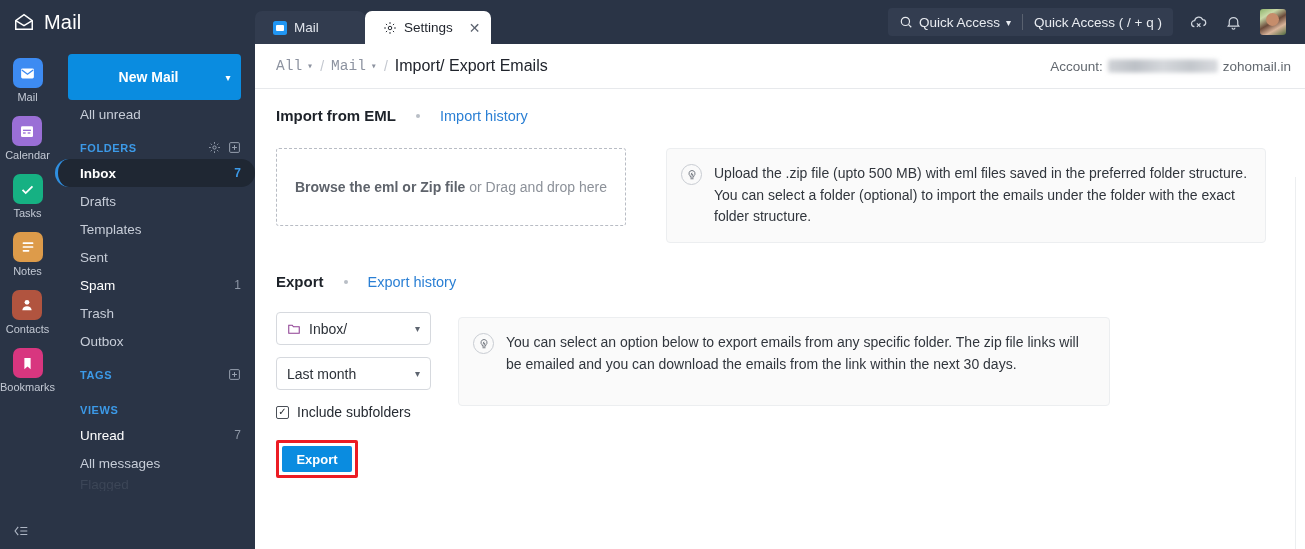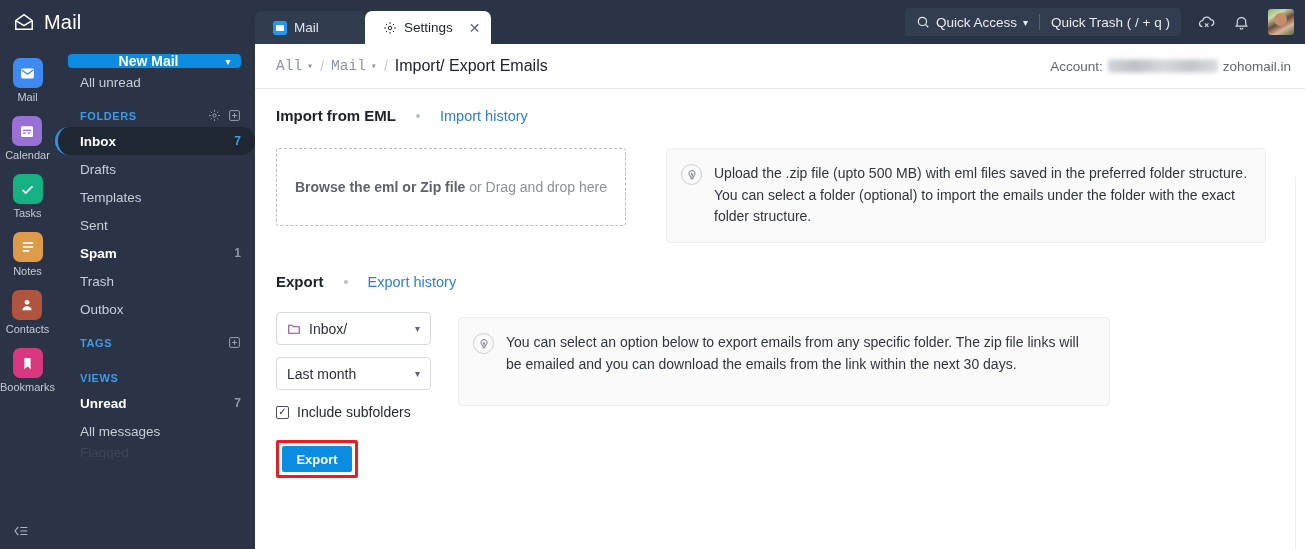--- a/index.html
+++ b/index.html
@@ -43,21 +43,21 @@
   .rail-label { color: #c3c9d4; font-size: 11px; margin-top: 3px; white-space: nowrap; }
   .rail-collapse {
     position: absolute; left: 12px; bottom: 8px;
     color: #aeb6c4; font-size: 15px; cursor: pointer;
   }
 
   
   .flist { flex: 1; padding-top: 10px; overflow: hidden; }
   .newmail {
     margin: 0 14px 0 13px;
-    height: 14px; background: #0a8ce0; border-radius: 4px;
+    height: 46px; background: #0a8ce0; border-radius: 4px;
     display: flex; align-items: center; position: relative; cursor: pointer;
   }
   .newmail-label {
     flex: 1; text-align: center; color: #fff; font-size: 14px; font-weight: bold;
     padding-left: 14px;
   }
   .newmail-caret {
     width: 26px; text-align: center; color: #fff; font-size: 10px;
   }
   .nav-link {
@@ -79,21 +79,21 @@
     padding: 0 14px 0 25px; color: #c7cdd8; font-size: 13.5px; cursor: pointer;
     border-left: 3px solid transparent; padding-left: 22px;
   }
   .folder .fname { flex: 1; }
   .folder .fcount { color: #8e97a6; font-size: 12px; }
   .folder.active {
     background: #1f2733; border-left: 3px solid #2f8fe0;
     color: #ffffff; font-weight: bold; border-radius: 14px;
   }
   .folder.active .fcount { color: #3c9ae8; }
-  .folder.bold { color: #ffffff; font-weight: bold; }
+  .folder.bold { color: #ffffff; font-weight: normal; }
   .folder.bold .fcount { color: #8e97a6; }
   .folder.cut { height: 14px; overflow: hidden; color: #3c4657; }
 
   
   .right { flex: 1; display: flex; flex-direction: column; height: 549px; }
 
   
   .topbar {
     height: 44px; background: #2a3446;
     display: flex; align-items: flex-end; position: relative;
@@ -107,21 +107,21 @@
   .tab.active { background: #ffffff; color: #23272f; padding-right: 10px; }
   .tab-close { margin-left: 9px; font-size: 14px; color: #5d6470; cursor: pointer; }
   .mail-tab-ic {
     width: 14px; height: 14px; background: #2196f3; border-radius: 2.5px;
     display: flex; align-items: center; justify-content: center;
   }
   .mail-tab-ic i { width: 8px; height: 6px; background: #fff; border-radius: 1px; display:block; }
 
   .top-right {
     position: absolute; right: 0; top: 0; height: 44px;
-    display: flex; align-items: center; gap: 0; padding-right: 8px;
+    display: flex; align-items: center; gap: 0; padding-right: 16px;
   }
   .qa-wrap {
     display: flex; align-items: center; height: 28px;
     background: #333d50; border-radius: 4px; padding: 0 11px; cursor: pointer;
   }
   .qa-left { display: flex; align-items: center; gap: 6px; color: #e8ebf0; font-size: 13.5px; }
   .qa-div { width: 1px; height: 16px; background: #59616f; margin: 0 11px; }
   .qa-right { color: #e8ebf0; font-size: 13.5px; }
   .ic-btn { color: #cfd5de; margin-left: 16px; cursor: pointer; display: flex; align-items:center; }
   .avatar {
@@ -422,21 +422,21 @@
             <span style="display:flex">
               <svg width="14" height="14" viewBox="0 0 24 24" fill="none" stroke="#e8ebf0" stroke-width="2">
                   <circle cx="11" cy="11" r="7"></circle>
                   <path d="M16.5 16.5L21 21"></path>
                 </svg>
             </span>
             <span>Quick Access</span>
             <span style="font-size:10px">▾</span>
           </span>
           <span class="qa-div"></span>
-          <span class="qa-right">Quick Trash  ( / + q )</span>
+          <span class="qa-right">Quick Access  ( / + q )</span>
         </div>
 
         <span class="ic-btn">
           <svg width="20" height="20" viewBox="0 0 24 24" fill="none" stroke="#cfd5de" stroke-width="1.5">
             <path d="M6.5 17.5a3.6 3.6 0 0 1 .3-7.2 5 5 0 0 1 9.6-1.1 3.6 3.6 0 0 1 .9 7.1"></path>
             <path d="M9.5 13.6l4.2 4.2M13.7 13.6l-4.2 4.2"></path>
           </svg>
         </span>
         <span class="ic-btn">
           <svg width="17" height="17" viewBox="0 0 24 24" fill="none" stroke="#cfd5de" stroke-width="1.7">

